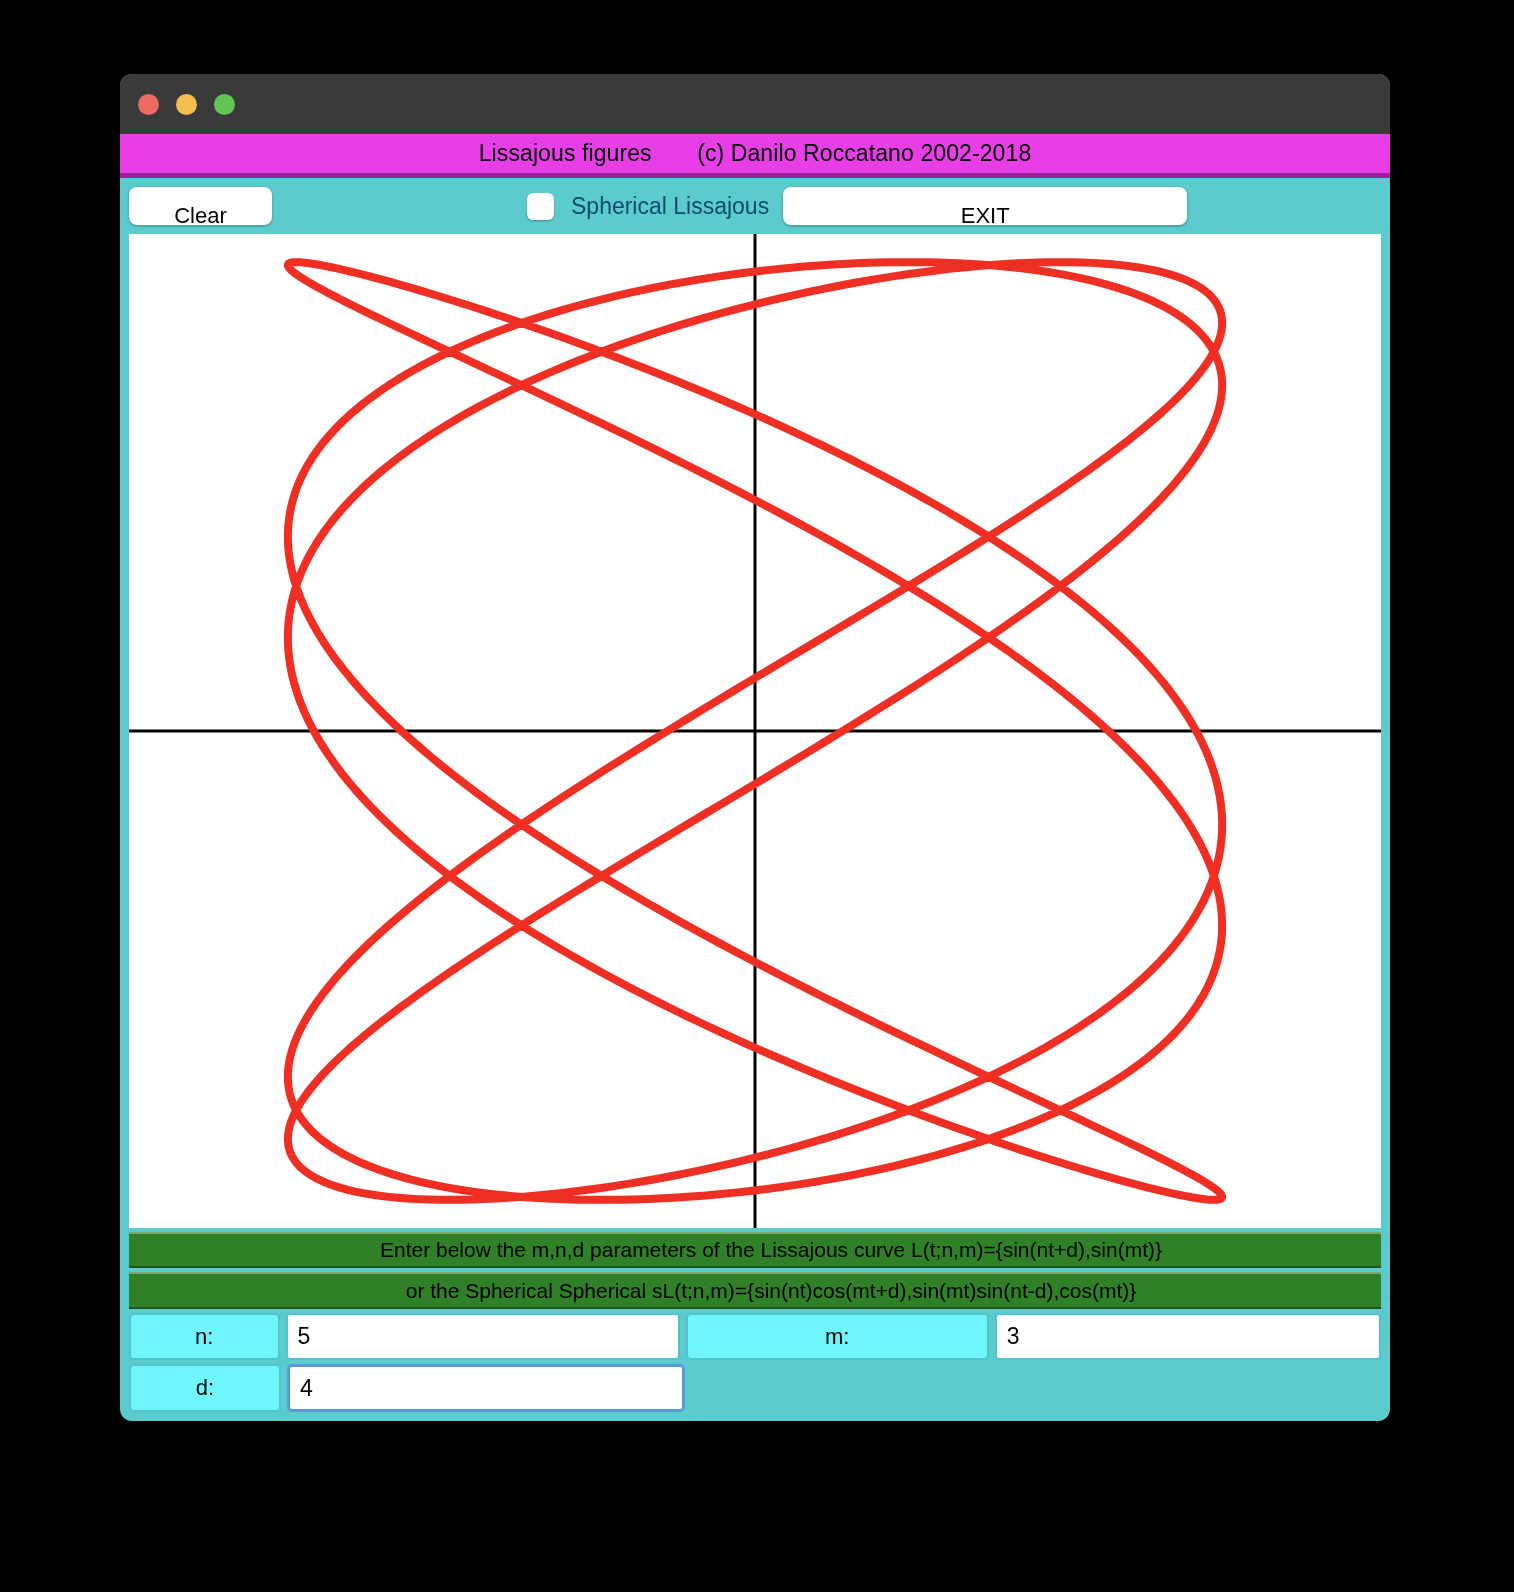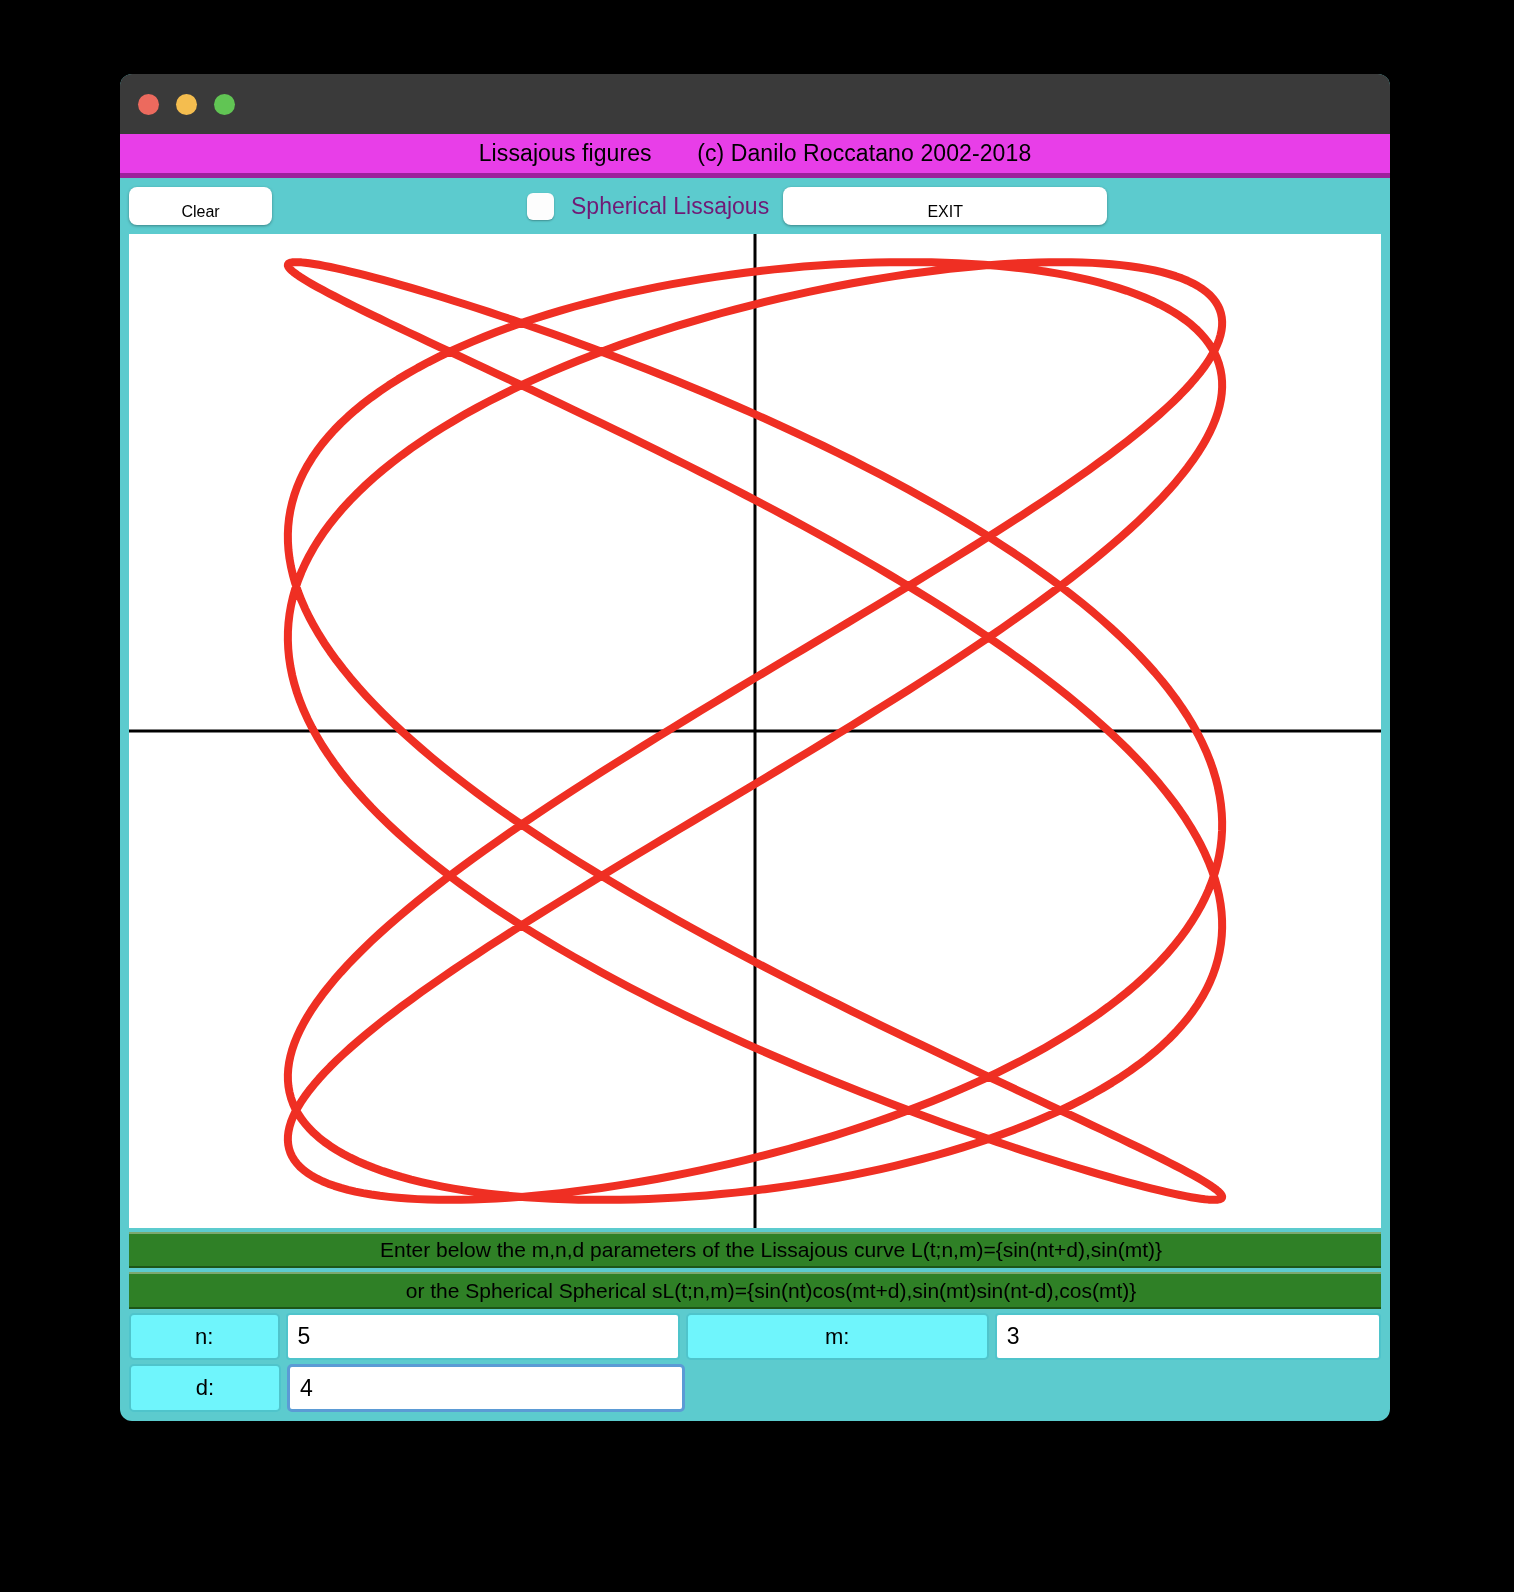--- a/index.html
+++ b/index.html
@@ -71,45 +71,45 @@
     flex: 0 0 auto;
     padding: 0 9px;
     box-sizing: border-box;
   }
   .btn {
     background: #ffffff;
     border: none;
     border-radius: 8px;
     height: 38px;
     font-family: "Liberation Sans", sans-serif;
-    font-size: 16px;
+    font-size: 22px;
     color: #000;
     box-shadow: 0 1px 3px rgba(0,0,0,0.35);
     cursor: pointer;
     padding: 16px;
   }
   #clear-button { width: 143px; }
-  #exit-button  { width: 324px; margin-left: 14px; }
+  #exit-button  { width: 404px; margin-left: 14px; }
 
   #checkbox-group {
     display: flex;
     align-items: center;
     margin-left: 255px;
   }
   #spherical-checkbox {
     width: 27px;
     height: 27px;
     border-radius: 6px;
     background: #fdfdfd;
     box-shadow: 0 1px 2px rgba(0,0,0,0.3);
     cursor: pointer;
   }
   #spherical-label {
     font-size: 23px;
-    color: #701a75;
+    color: #0c4a6e;
     margin-left: 17px;
     white-space: nowrap;
   }
 
   
   #plot-wrap {
     flex: 0 0 auto;
     padding: 0 9px;
     box-sizing: border-box;
     background: #5ccbce;

